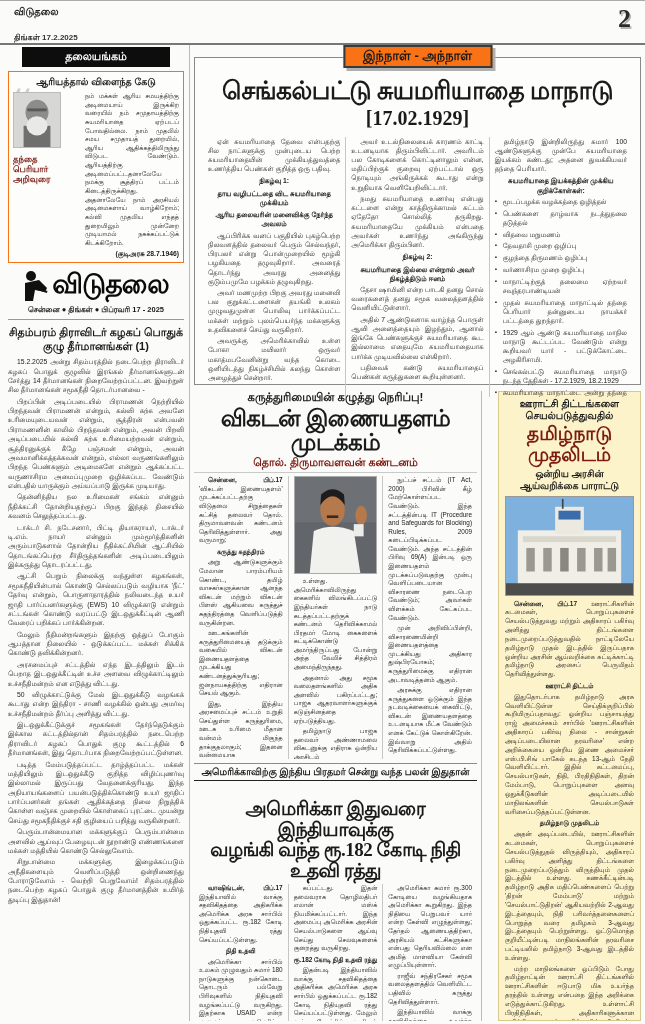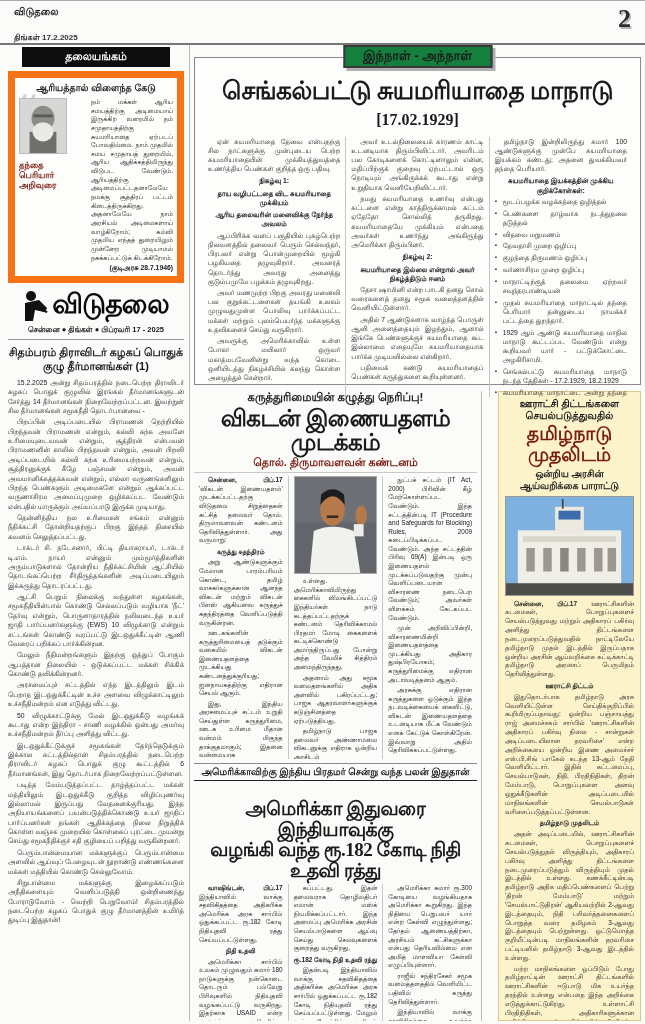--- a/index.html
+++ b/index.html
@@ -20,21 +20,21 @@
     color:#2b2b2b; text-shadow:1.5px 1.5px 0 #b5b5b5; line-height:1;
   }
   .content { display:flex; padding:0 4px 0 6px; height:976px; overflow:hidden; }
 
   
   .left-col { width:184px; flex:0 0 184px; padding:2px 5px 0 2px; border-right:1px solid #bbb; overflow:hidden; }
   .ed-label {
     background:#0d0d0d; color:#fff; font-weight:bold; font-size:11px;
     text-align:center; padding:3px 0; width:148px; margin:0 auto 4px auto;
   }
-  .advice-box { border:7px solid #f97316; padding:4px 4px 3px 4px; position:relative; background:#fdfdfb; }
+  .advice-box { border:1px solid #f97316; padding:4px 4px 3px 4px; position:relative; background:#fdfdfb; }
   .advice-title { font-weight:bold; font-size:9.5px; text-align:center; margin-bottom:3px; }
   .advice-body { display:flex; gap:20px; }
   .advice-photo-wrap { width:52px; flex:0 0 52px; position:relative; }
   .big-quote {
     position:absolute; top:-8px; left:-2px; font-size:42px; color:#cfcfcf;
     font-family:"Liberation Serif", serif; z-index:0; line-height:1;
   }
   .advice-photo { width:48px; height:56px; position:relative; z-index:1; border:1px solid #bbb; }
   .advisor-label { color:#7b1c13; font-weight:bold; font-size:8.5px; line-height:1.15; margin-top:3px; }
   .advice-quote { font-size:6.4px; line-height:1.35; text-align:justify; flex:1; }
@@ -45,28 +45,28 @@
   .edition-line { font-weight:bold; font-size:7.5px; text-align:center; border-bottom:1px solid #999; padding-bottom:4px; }
   .ed-headline { font-weight:bold; font-size:11px; line-height:1.3; text-align:center; margin:5px 0 4px 0; }
   .ed-body { font-size:6.8px; line-height:1.38; overflow:hidden; height:688px; }
 
   
   .right-area { flex:1; padding-left:4px; display:flex; flex-direction:column; }
 
   .main-article { position:relative; border:1px solid #8a8a8a; margin-top:12px; padding:20px 8px 4px 8px; height:328px; flex:0 0 328px; background:#fdfdfb; }
   .section-tab {
     position:absolute; top:-13px; left:50%; transform:translateX(-50%);
-    background:#15803d; border:2px solid #3a3a3a; box-shadow:3px 3px 0 #b0b0b0;
+    background:#f97316; border:2px solid #3a3a3a; box-shadow:3px 3px 0 #b0b0b0;
     font-weight:bold; font-size:13px; padding:1px 18px; white-space:nowrap; z-index:2;
   }
   .main-headline {
     font-family:"Liberation Serif", serif; font-weight:bold; text-align:center;
     font-size:25px; letter-spacing:-0.5px; line-height:1.05; margin-bottom:6px;
   }
-  .main-headline .hdate { font-size:16px; letter-spacing:0; }
+  .main-headline .hdate { font-size:20px; letter-spacing:0; }
   .cols { display:flex; overflow:hidden; }
   .col { flex:1; overflow:hidden; padding:0 5px; }
   .col + .col { border-left:1px solid #c6c6c6; }
   .main-article .cols { height:260px; font-size:6.8px; line-height:1.36; }
 
   
   .fi-p { text-align:justify; text-indent:9px; margin-bottom:2px; }
   .fi-h { font-weight:bold; text-align:center; margin:3px 0 2px 0; }
   .fi-b { position:relative; padding-left:8px; text-align:justify; margin-bottom:2.5px; }
   .fi-b::before { content:"▪"; position:absolute; left:0; top:0; font-size:6px; }

